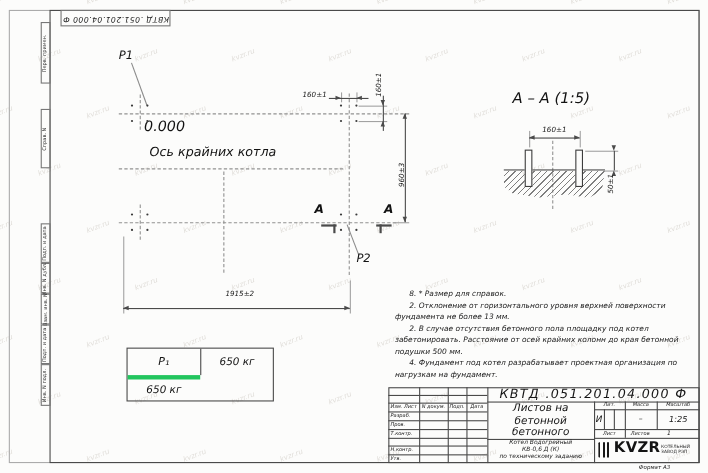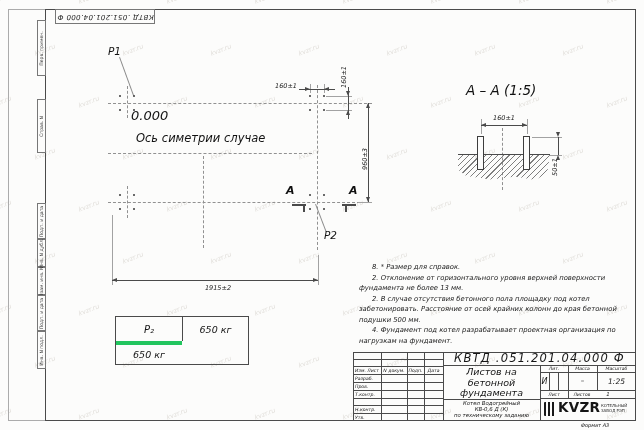--- a/index.html
+++ b/index.html
@@ -167,21 +167,21 @@
     <div class="cl" style="left:108px;top:153px;width:204px"></div>
     <div class="cl" style="left:108px;top:202px;width:252px"></div>
     <div class="clv" style="left:317px;top:85px;height:165px"></div>
     <div class="clv" style="left:127px;top:86px;height:32px"></div>
     <div class="clv" style="left:127px;top:186px;height:32px"></div>
     <div class="clv" style="left:203px;top:156px;height:92px"></div>
 
     <div class="lbl" style="left:108px;top:45px;font-size:10.5px">P1</div>
     <div class="lbl" style="left:324px;top:229px;font-size:10.5px">P2</div>
     <div class="lbl" style="left:131px;top:108px;font-size:13px">0.000</div>
-    <div class="lbl" style="left:136px;top:131px;font-size:11.5px">Ось симетрии случае</div>
+    <div class="lbl" style="left:136px;top:131px;font-size:11.5px">Ось крайних котла</div>
     <div class="lead" style="left:120px;top:57px;width:41px;transform:rotate(70deg)"></div>
     <div class="lead" style="left:316px;top:204px;width:30px;transform:rotate(69deg)"></div>
 
     <div class="tn" style="left:310px;top:84px;width:1px;height:9px"></div>
     <div class="tn" style="left:324px;top:84px;width:1px;height:9px"></div>
     <div class="ln" style="left:299px;top:89px;width:36px;height:1px"></div>
     <div class="arr" style="left:305px;top:86.5px;border-width:2.5px 0 2.5px 5px;border-left-color:#4a4a4a"></div>
     <div class="arr" style="left:324px;top:86.5px;border-width:2.5px 5px 2.5px 0;border-right-color:#4a4a4a"></div>
     <div class="dim" style="left:268px;top:82px;width:36px;text-align:center">160±1</div>
 
@@ -196,21 +196,21 @@
     <div class="ln" style="left:368px;top:103px;width:1px;height:99px"></div>
     <div class="arr" style="left:366px;top:103px;border-width:0 2.5px 5px 2.5px;border-bottom-color:#4a4a4a"></div>
     <div class="arr" style="left:366px;top:197px;border-width:5px 2.5px 0 2.5px;border-top-color:#4a4a4a"></div>
     <div class="dim rot" style="left:361px;top:170px">960±3</div>
 
     <div class="tn" style="left:112px;top:215px;width:1px;height:70px"></div>
     <div class="tn" style="left:318px;top:255px;width:1px;height:30px"></div>
     <div class="ln" style="left:112px;top:280px;width:206px;height:1px"></div>
     <div class="arr" style="left:112px;top:277.5px;border-width:2.5px 5px 2.5px 0;border-right-color:#4a4a4a"></div>
     <div class="arr" style="left:313px;top:277.5px;border-width:2.5px 0 2.5px 5px;border-left-color:#4a4a4a"></div>
-    <div class="dim" style="left:190px;top:284px;width:56px;text-align:center">1915±2</div>
+    <div class="dim" style="left:190px;top:263px;width:56px;text-align:center">1915±2</div>
 
     <div class="lbl" style="left:286px;top:184px;font-size:11px;font-weight:bold">А</div>
     <div class="lbl" style="left:349px;top:184px;font-size:11px;font-weight:bold">А</div>
     <div class="ln" style="left:292px;top:204px;width:14px;height:2.4px"></div>
     <div class="ln" style="left:303px;top:204px;width:1.6px;height:8px"></div>
     <div class="ln" style="left:342px;top:204px;width:14px;height:2.4px"></div>
     <div class="ln" style="left:345px;top:204px;width:1.6px;height:8px"></div>
   <i class="dot" style="left: 118.7px; top: 94.7px;"></i>
       <i class="dot" style="left: 118.7px; top: 108.7px;"></i>
       <i class="dot" style="left: 132.7px; top: 94.7px;"></i>
@@ -255,21 +255,21 @@
   </div>
 
   <div class="notes">
     <p>8. * Размер для справок.</p>
     <p>2. Отклонение от горизонтального уровня верхней поверхности фундамента не более 13 мм.</p>
     <p>2. В случае отсутствия бетонного пола площадку под котел забетонировать. Расстояние от осей крайних колонн до края бетонной подушки 500 мм.</p>
     <p>4. Фундамент под котел разрабатывает проектная организация по нагрузкам на фундамент.</p>
   </div>
 
   <div class="ltable">
-    <div class="hd">P₂</div>
+    <div class="hd">P₁</div>
     <div class="vl">650 кг</div>
     <div class="vl">650 кг</div>
   </div>
 
   <div class="tblock"></div>
 
   <div class="ln" style="left:381px;top:352px;width:1px;height:69px"></div>
   <div class="ln" style="left:407px;top:352px;width:1px;height:69px"></div>
   <div class="ln" style="left:424px;top:352px;width:1px;height:69px"></div>
   <div class="ln" style="left:443px;top:352px;width:1px;height:69px"></div>
@@ -302,21 +302,21 @@
 
   <div class="cell ls" style="left:353px;top:374px;width:28px;height:8px">Разраб.</div>
   <div class="cell ls" style="left:353px;top:382px;width:28px;height:8px">Пров.</div>
   <div class="cell ls" style="left:353px;top:390px;width:28px;height:8px">Т.контр.</div>
   <div class="cell ls" style="left:353px;top:405px;width:28px;height:8px">Н.контр.</div>
   <div class="cell ls" style="left:353px;top:413px;width:28px;height:8px">Утв.</div>
 
   <div class="ttl">
     <span>Листов на</span>
     <span>бетонной</span>
-    <span>фундамента</span>
+    <span>бетонного</span>
   </div>
   <div class="prod">
     <span>Котел Водогрейный</span>
     <span>КВ-0,6 Д (К)</span>
     <span>по техническому заданию</span>
   </div>
 
   <div class="cell" style="left:540px;top:365px;width:28px;height:7px">Лит.</div>
   <div class="cell" style="left:568px;top:365px;width:29px;height:7px">Масса</div>
   <div class="cell" style="left:597px;top:365px;width:39px;height:7px">Масштаб</div>

